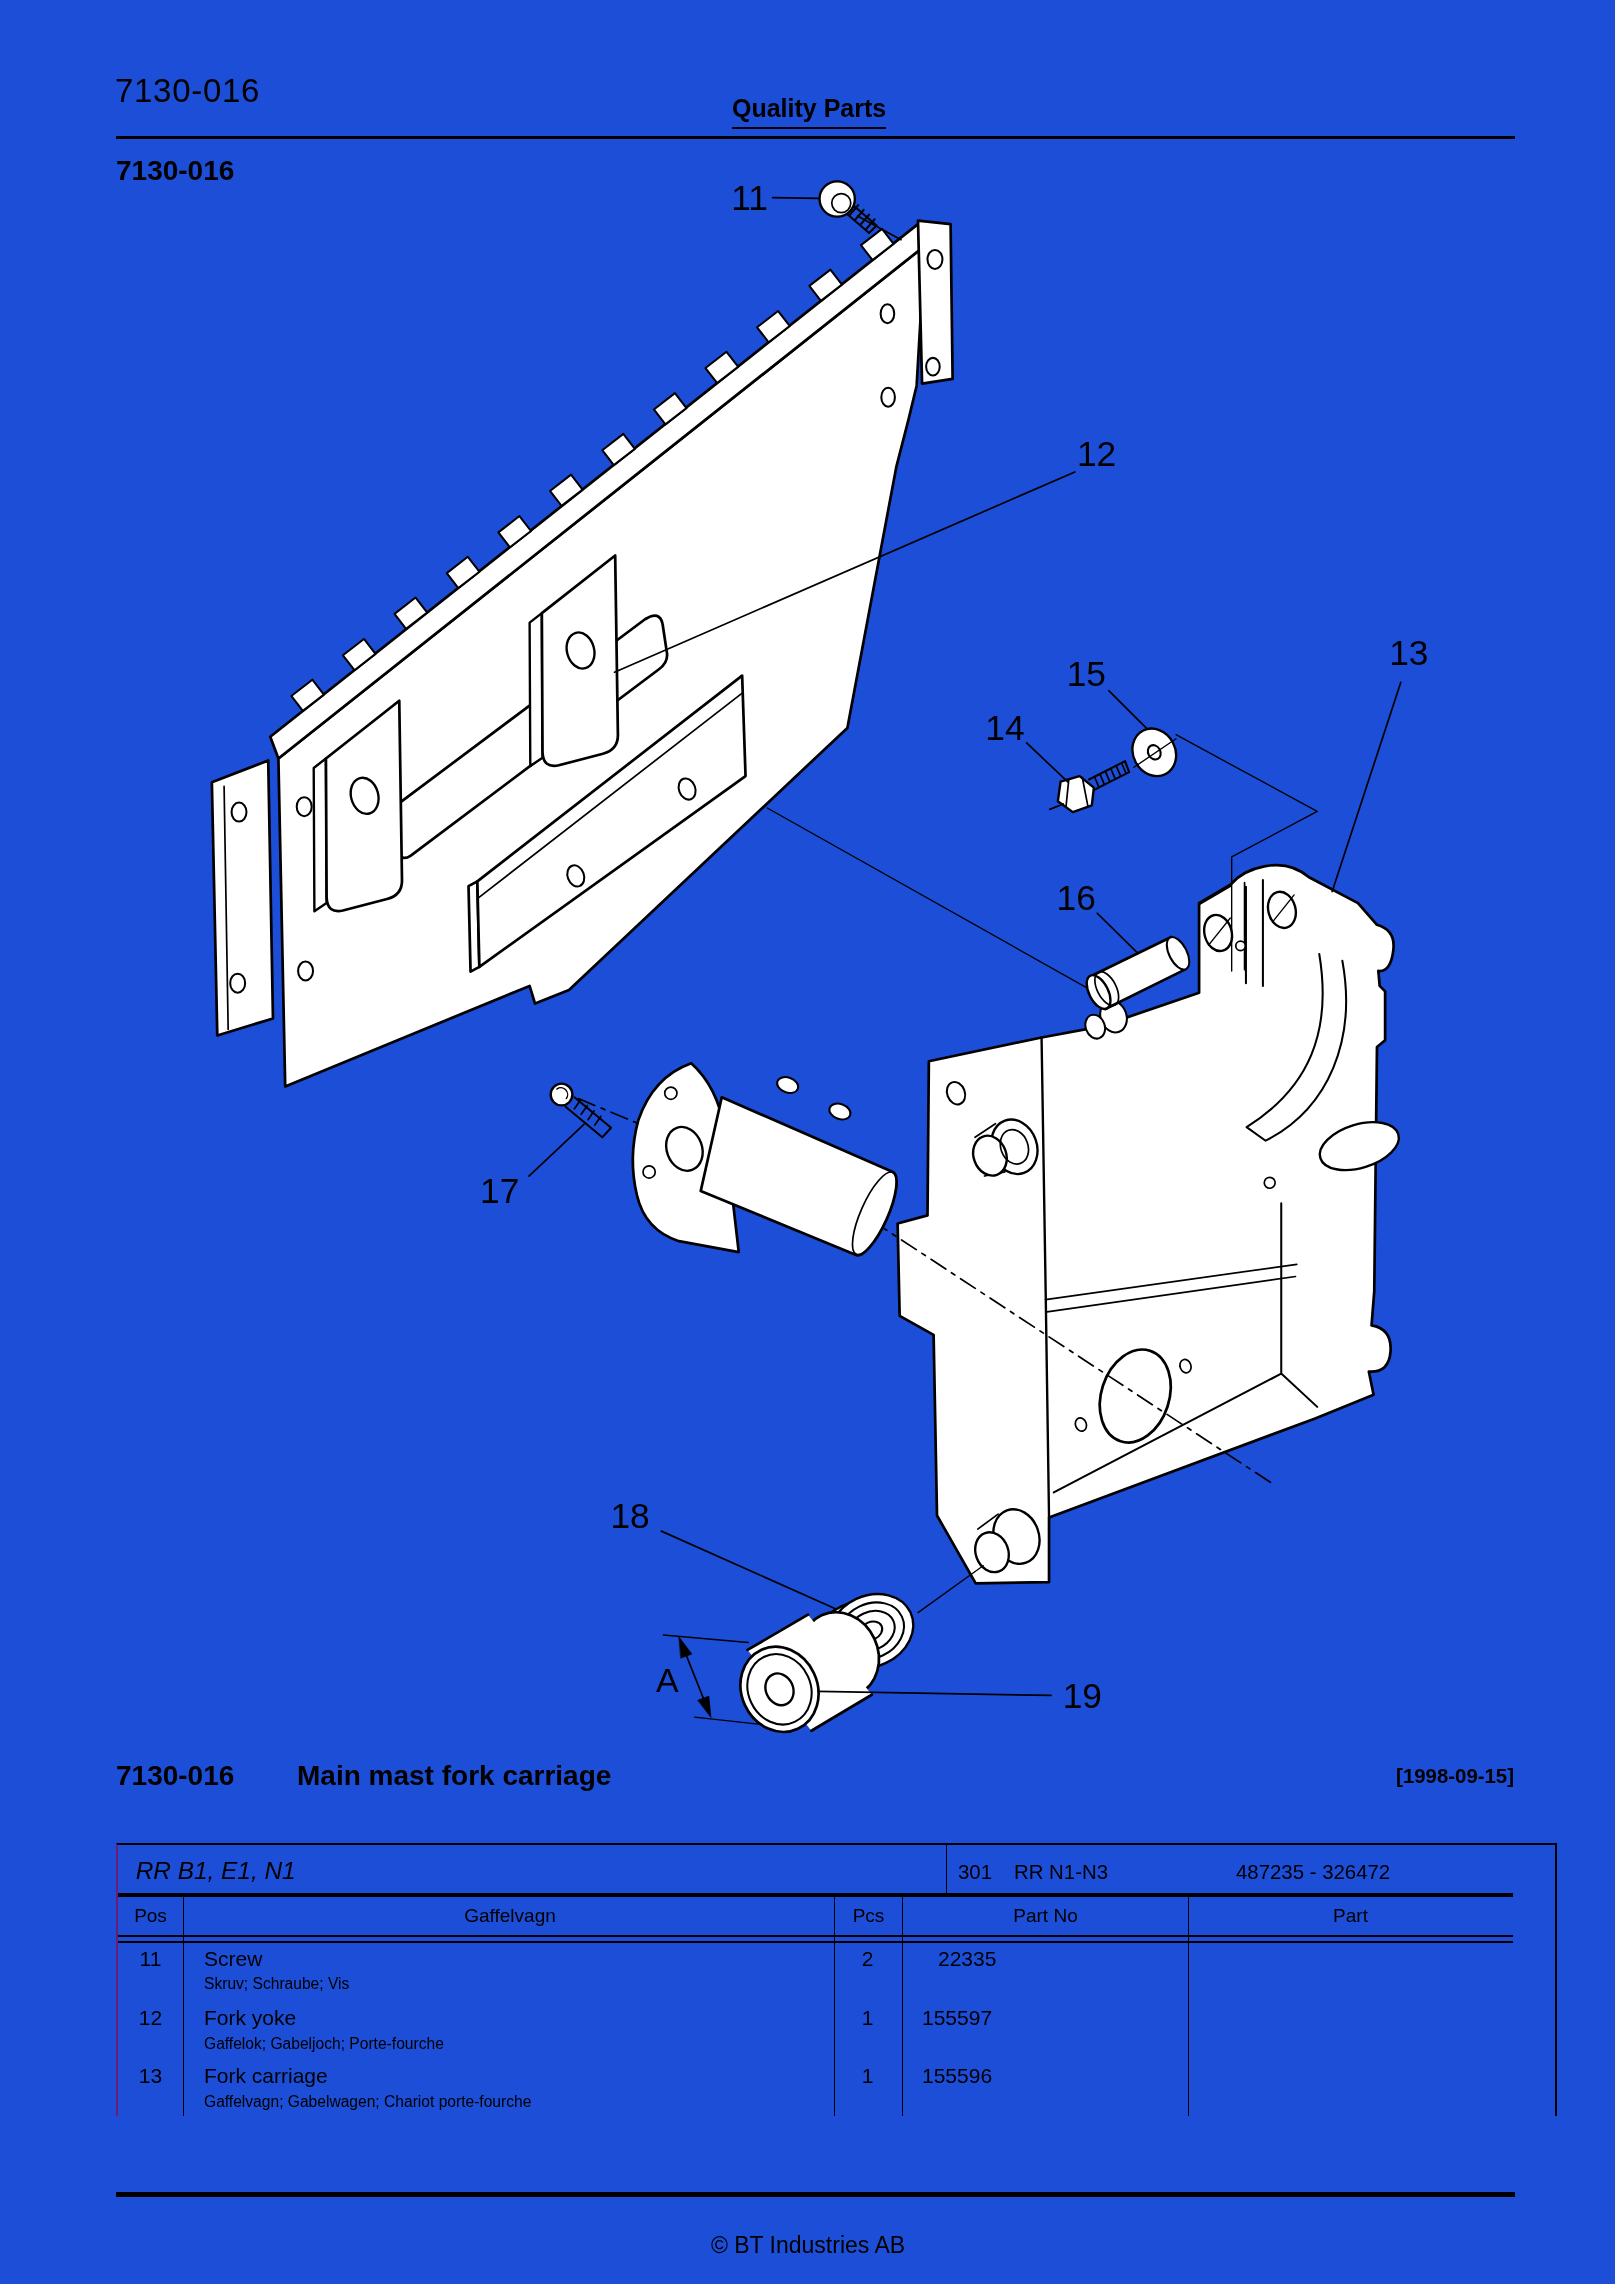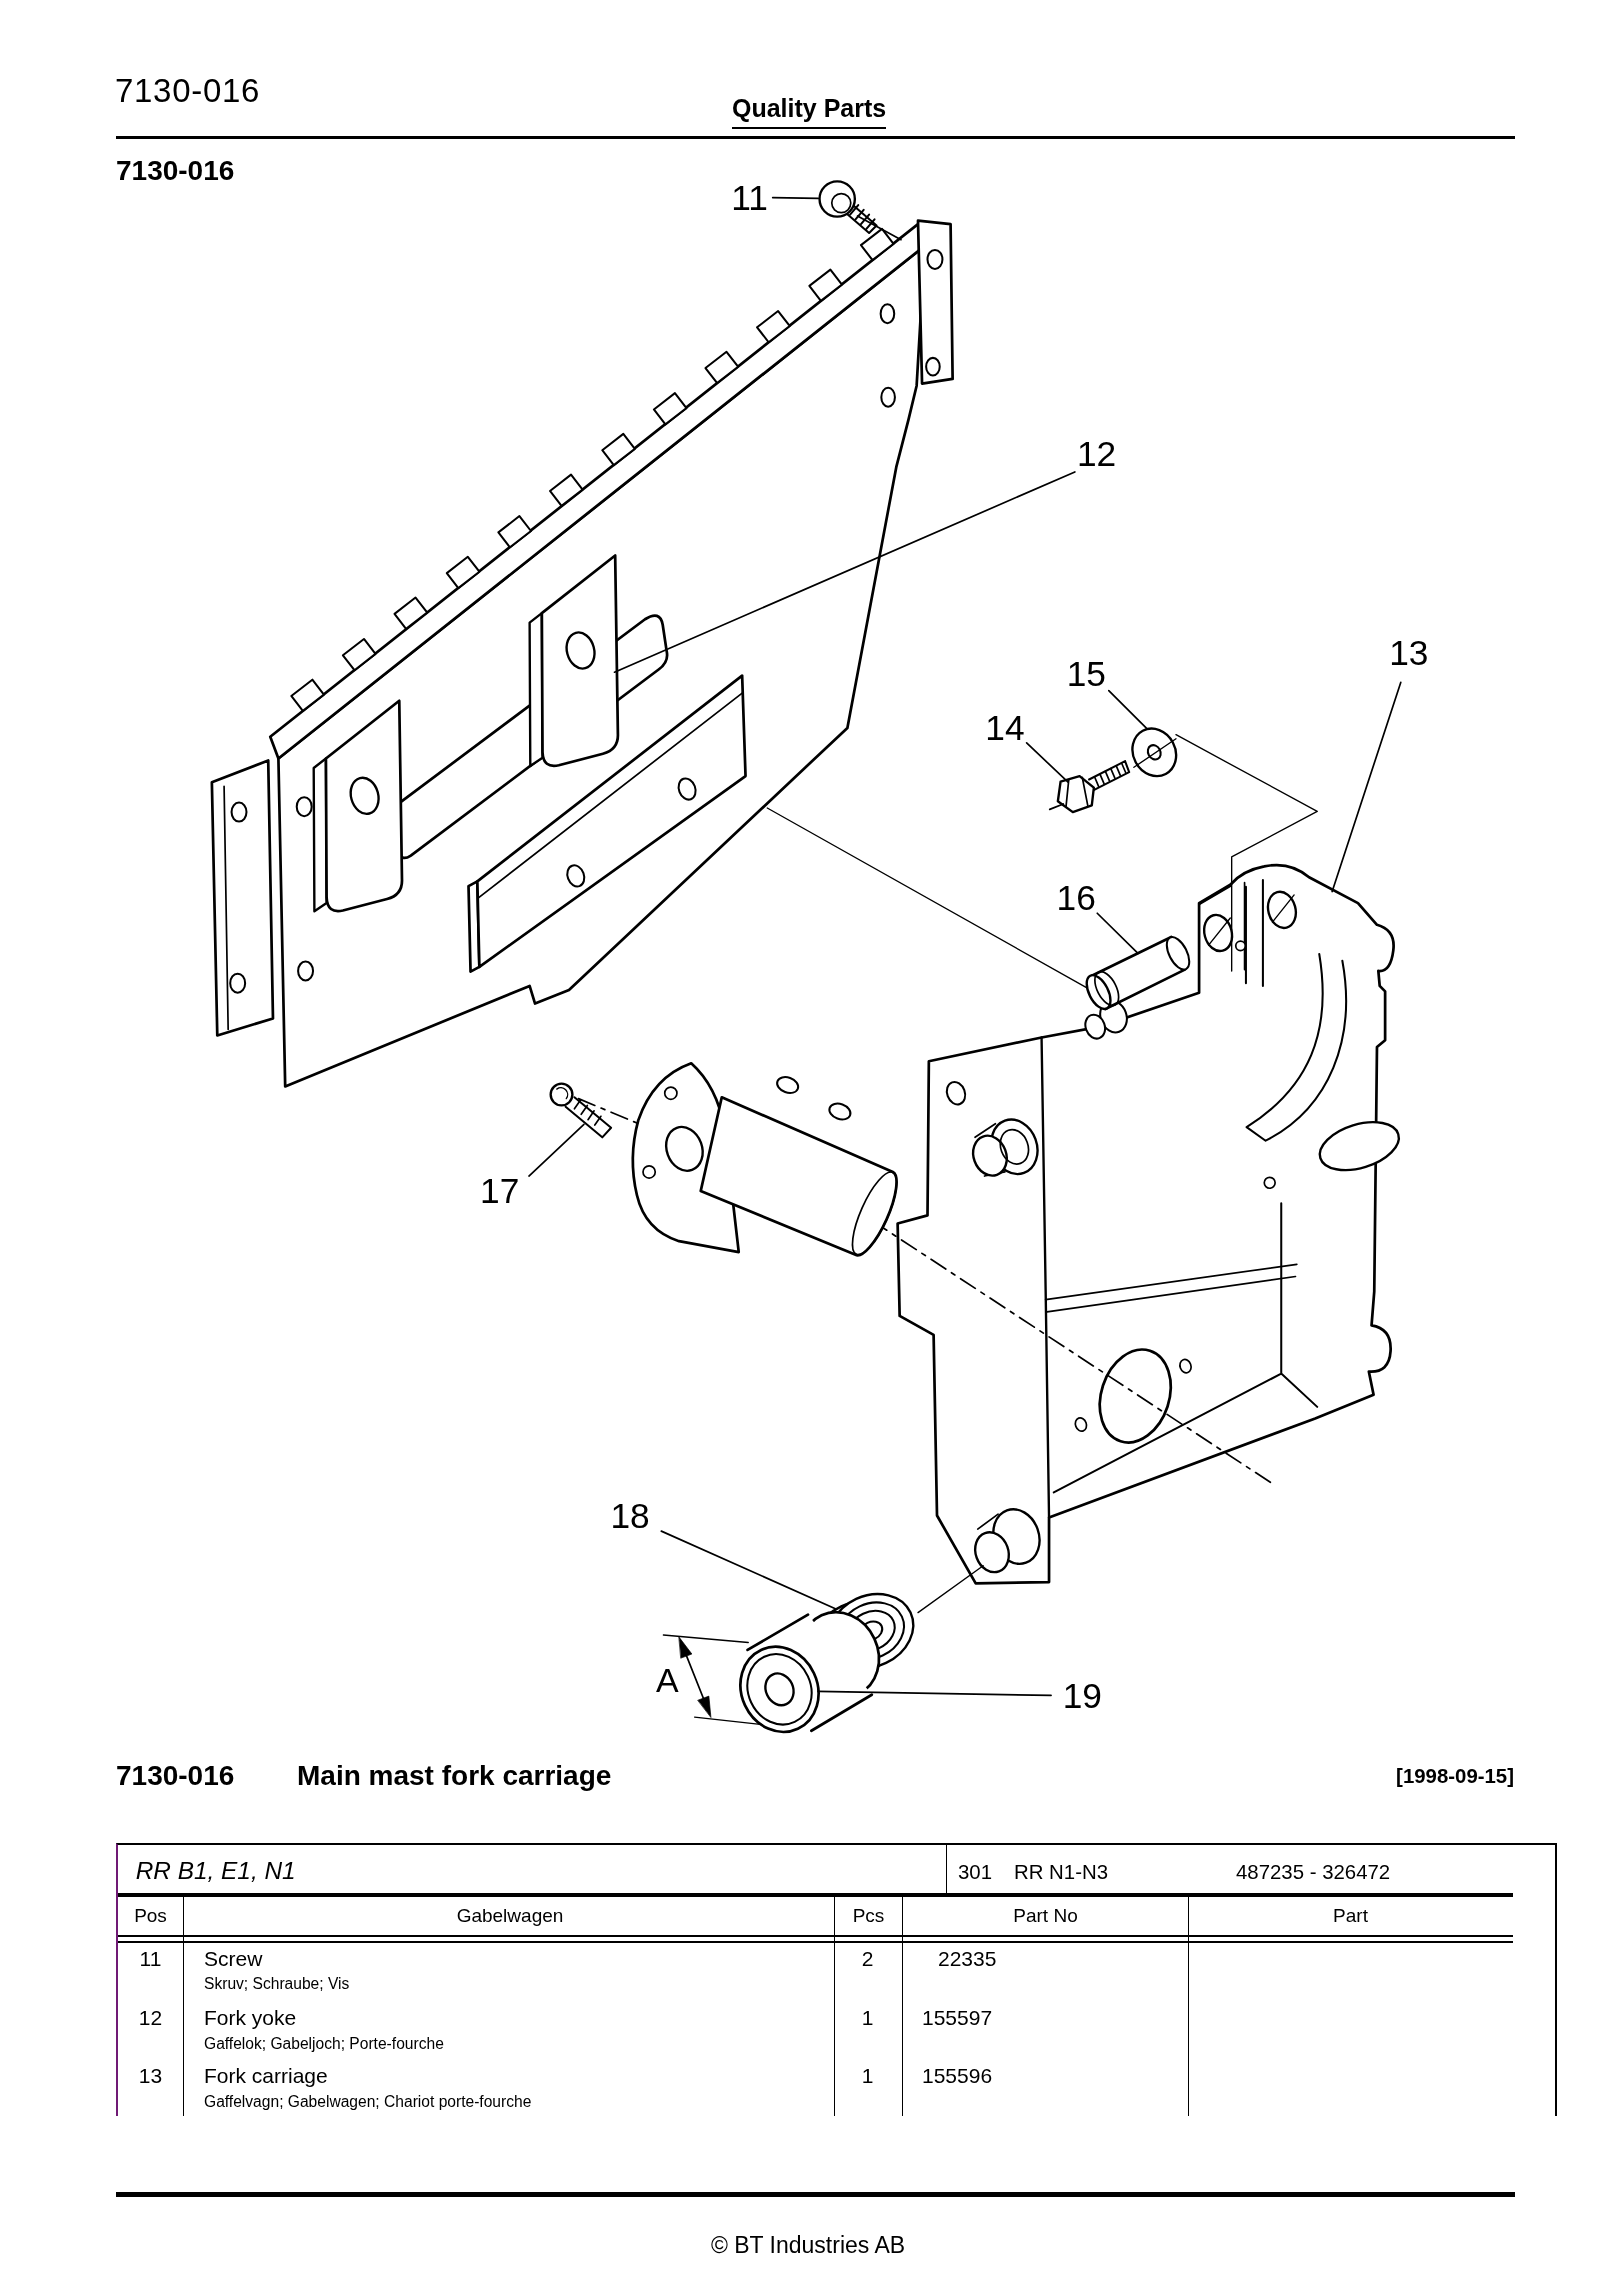--- a/index.html
+++ b/index.html
@@ -1,16 +1,16 @@
 <!DOCTYPE html>
 <html style="font-size:11px"><head>
 <meta charset="utf-8">
 <style>
   html,body{margin:0;padding:0;background:#888;}
-  .page{position:relative;width:1616px;height:2284px;background:#ffffff;
+  .page{position:relative;width:1616px;height:2284px;background:#1d4ed8;
         font-family:"Liberation Sans", sans-serif;color:#000;overflow:hidden;}
   .abs{position:absolute;}
   
   .doc-num{left:115px;top:72px;font-size:33px;letter-spacing:0.7px;}
   .brand{left:732px;top:94px;font-size:25px;font-weight:bold;border-bottom:2.7px solid #000;padding-bottom:4.1px;}
   .toprule{left:116px;top:136px;width:1399px;height:3.4px;background:#000;}
   .section-label{left:116px;top:155px;font-size:28px;font-weight:bold;}
   
   .figure{left:0;top:163px;width:1616px;height:1582px;}
   
@@ -243,21 +243,21 @@
 
   <div class="abs parts-table">
     <div class="pt-line pt-banddiv"></div>
     <div class="abs pt-variant">RR B1, E1, N1</div>
     <div class="abs pt-code">301</div>
     <div class="abs pt-models">RR N1-N3</div>
     <div class="abs pt-serial">487235 - 326472</div>
     <div class="pt-line pt-band-bottom"></div>
 
     <div class="abs pt-colhead" style="left:2px;width:61px;">Pos</div>
-    <div class="abs pt-colhead" style="left:67px;width:650px;">Gabelwagen</div>
+    <div class="abs pt-colhead" style="left:67px;width:650px;">Gaffelvagn</div>
     <div class="abs pt-colhead" style="left:717px;width:67px;">Pcs</div>
     <div class="abs pt-colhead" style="left:785px;width:285px;">Part No</div>
     <div class="abs pt-colhead" style="left:1071px;width:323px;">Part</div>
     <div class="pt-line pt-dbl1"></div>
     <div class="pt-line pt-dbl2"></div>
 
     <div class="pt-line pt-v" style="left:65px;"></div>
     <div class="pt-line pt-v" style="left:716px;"></div>
     <div class="pt-line pt-v" style="left:784px;"></div>
     <div class="pt-line pt-v" style="left:1070px;"></div>

